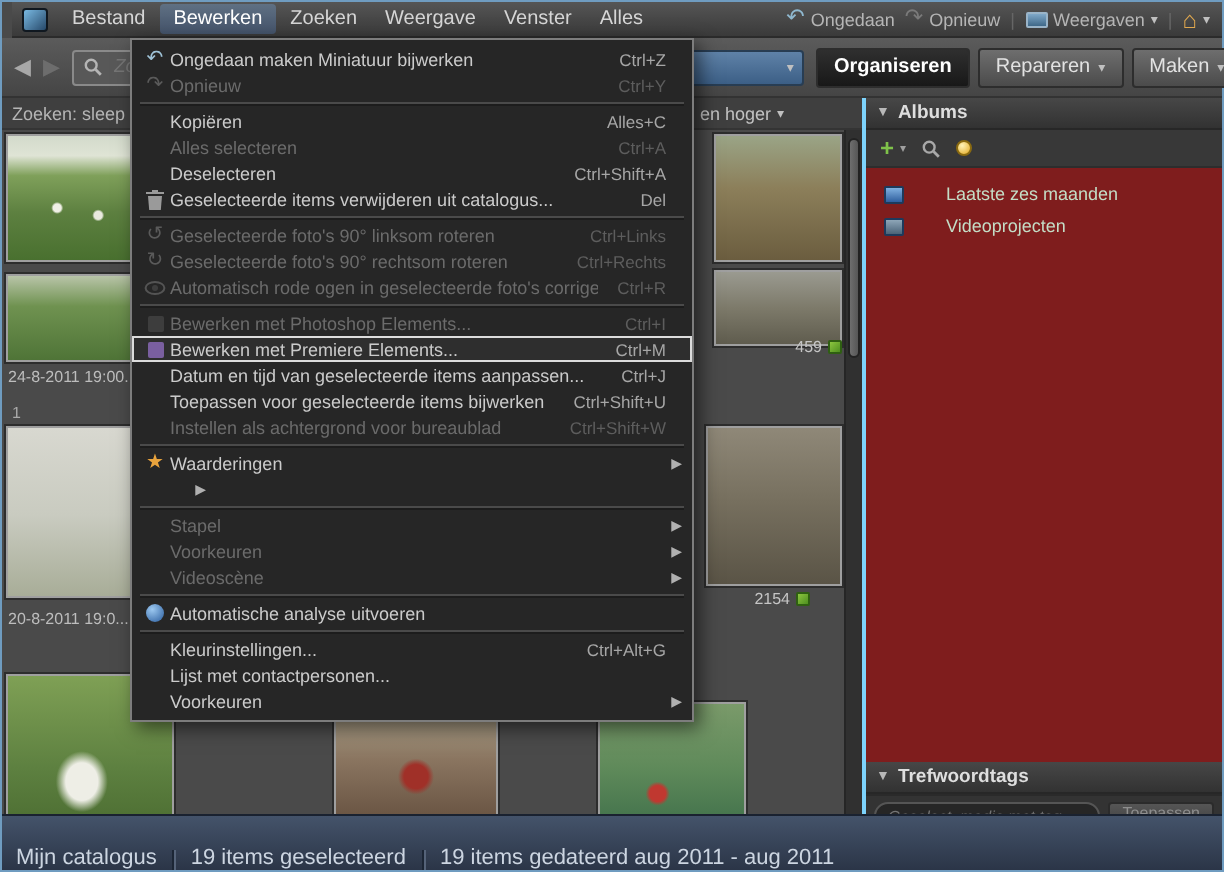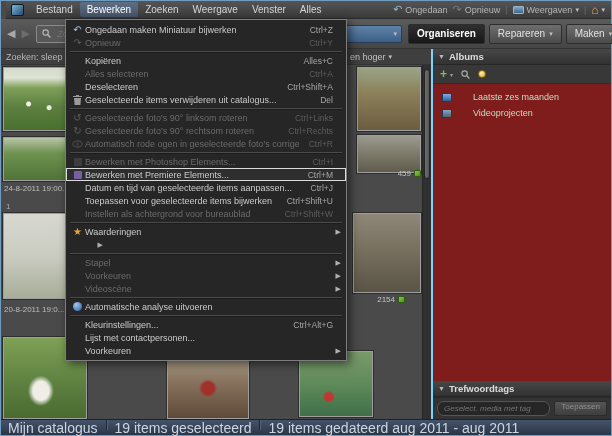--- a/index.html
+++ b/index.html
@@ -99,22 +99,22 @@
 .tree-item{display:flex;align-items:center;gap:21px;height:16px;padding:0 9px;font-size:9px;color:#c4ddc6}
 .alb-ic{width:10px;height:9px;border-radius:1px;background:linear-gradient(#7fb0e0,#2f5f9e);border:1px solid #1d3a5c;flex:none}
 .alb-ic.video{background:linear-gradient(#8ea6b8,#4a6378)}
 .tagrow{height:22px;flex:none;display:flex;align-items:center;gap:4px;padding:0 4px;background:#333;border-top:1px solid #2a2a2a}
 .tagrow input{flex:1;min-width:0;height:15px;background:#262626;border:1px solid #555;border-radius:7px;color:#9a9a9a;
   font-size:8px;padding:0 6px;font-style:italic;outline:none;font-family:"Liberation Sans",sans-serif}
 .apply-btn{height:15px;padding:0 6px;font-size:8px;color:#8f8f8f;background:linear-gradient(#555,#3e3e3e);
   border:1px solid #2b2b2b;border-radius:2px;flex:none}
 
 
-.statusbar{position:absolute;left:0;right:0;bottom:0;height:16px;background:linear-gradient(#44536a,#2b3547);
-  border-top:1px solid #1a2230;display:flex;align-items:flex-start;font-size:14px;color:#ccd5e1;padding:0 7px;gap:8px}
+.statusbar{position:absolute;left:0;right:0;bottom:0;height:28px;background:linear-gradient(#44536a,#2b3547);
+  border-top:1px solid #1a2230;display:flex;align-items:flex-end;font-size:11px;color:#ccd5e1;padding:0 7px;gap:8px}
 .st-sep{width:1px;height:10px;background:#1c2635;box-shadow:1px 0 0 #556379;flex:none}
 
 
 .menu{position:absolute;left:64px;top:18px;width:282px;background:#262626;border:1px solid #7d7d7d;
   box-shadow:3px 3px 9px rgba(0,0,0,.55);z-index:100;padding:3px 0}
 .menu-item{height:13px;display:flex;align-items:center;padding:0 5px 0 4px;font-size:9px;color:#cbcbcb}
 .menu-item.disabled{color:#6b6b6b}
 .menu-item.highlighted{outline:1px solid #dcdcdc;outline-offset:-1px;background:#2e2e2e}
 .mi-icon{width:15px;flex:none;display:flex;align-items:center;justify-content:center}
 .menu-item.disabled .mi-icon{opacity:.4;filter:grayscale(1)}

